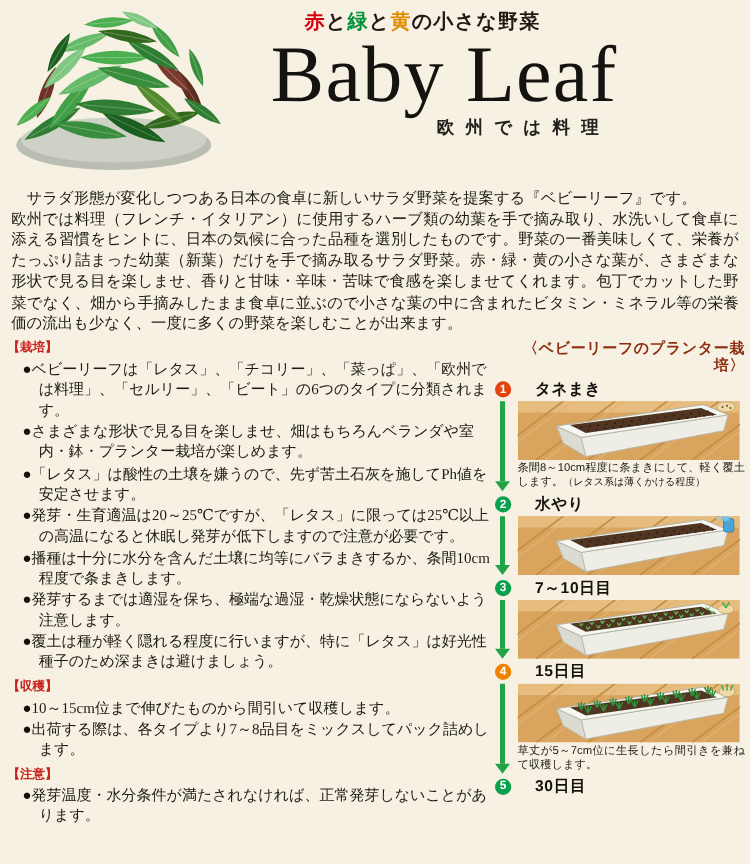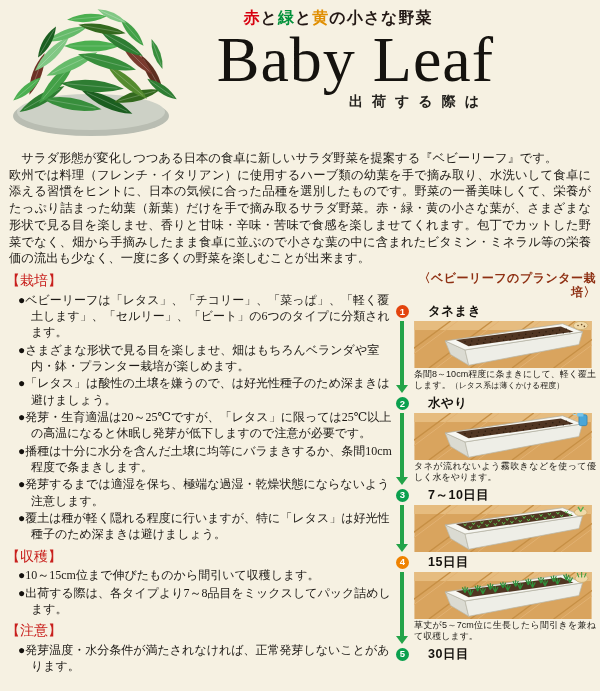--- a/index.html
+++ b/index.html
@@ -21,21 +21,21 @@
   .intro p{margin:0;}
   .intro p.first{text-indent:1em;}
 
   
   .main{display:flex;padding:4px 4px 0 6px;}
   .left-col{width:386px;}
   .right-col{width:200px;margin-left:4px;font-family:"Liberation Sans","DejaVu Sans",sans-serif;}
 
   
   .section{margin-bottom:6px;}
-  .section-title{font-size:14px;font-weight:normal;color:#c8201d;margin:2px 0 2px 0;line-height:1.2;}
+  .section-title{font-size:10px;font-weight:bold;color:#c8201d;margin:2px 0 2px 0;line-height:1.2;}
   .bullets{margin:0;padding:0;list-style:none;}
   .bullets li{font-size:12px;line-height:1.36;padding-left:25px;text-indent:-13px;margin:0 0 1px 0;}
   .bullets li .bu{color:#14110d;}
 
   
   .pg-heading{font-size:12px;font-weight:bold;color:#8e2f12;text-align:right;
               letter-spacing:0.5px;margin:0 0 3px 0;line-height:1.2;}
   .step{display:grid;grid-template-columns:18px 1fr;margin-bottom:2px;}
   .step-head{grid-column:1/3;display:flex;align-items:center;margin-bottom:1px;}
   .numball{width:13px;height:13px;border-radius:50%;color:#fff;font-size:9.5px;font-weight:bold;
@@ -155,37 +155,37 @@
           </g>
           <g transform="translate(160,85) rotate(35)">
             <path d="M-18 0 Q0 -8 18 0 Q0 8 -18 0 Z" fill="#2e7d32"></path>
             <line x1="-14.4" y1="0" x2="14.4" y2="0" stroke="rgba(255,255,255,0.25)" stroke-width="0.8"></line>
           </g>
         </svg>
     </div>
     <div class="title-block">
       <div class="subtitle" id="subtitle"><span style="color: rgb(215, 0, 15);">赤</span><span style="color: rgb(35, 24, 21);">と</span><span style="color: rgb(0, 145, 58);">緑</span><span style="color: rgb(35, 24, 21);">と</span><span style="color: rgb(224, 142, 0);">黄</span><span style="color: rgb(35, 24, 21);">の小さな野菜</span></div>
       <div class="main-title">Baby Leaf</div>
-      <div class="kana">出荷する際は</div>
+      <div class="kana">欧州では料理</div>
     </div>
   </div>
 
   <div class="intro">
     <p class="first">サラダ形態が変化しつつある日本の食卓に新しいサラダ野菜を提案する『ベビーリーフ』です。</p>
     <p>欧州では料理（フレンチ・イタリアン）に使用するハーブ類の幼葉を手で摘み取り、水洗いして食卓に添える習慣をヒントに、日本の気候に合った品種を選別したものです。野菜の一番美味しくて、栄養がたっぷり詰まった幼葉（新葉）だけを手で摘み取るサラダ野菜。赤・緑・黄の小さな葉が、さまざまな形状で見る目を楽しませ、香りと甘味・辛味・苦味で食感を楽しませてくれます。包丁でカットした野菜でなく、畑から手摘みしたまま食卓に並ぶので小さな葉の中に含まれたビタミン・ミネラル等の栄養価の流出も少なく、一度に多くの野菜を楽しむことが出来ます。</p>
   </div>
 
   <div class="main">
     <div class="left-col" id="sections">
         <div class="section">
           <div class="section-title">【栽培】</div>
           <ul class="bullets">
-            <li><span class="bu">●</span><span>ベビーリーフは「レタス」、「チコリー」、「菜っぱ」、「軽く覆土します」、「セルリー」、「ビート」の6つのタイプに分類されます。</span></li>
+            <li><span class="bu">●</span><span>ベビーリーフは「レタス」、「チコリー」、「菜っぱ」、「欧州では料理」、「セルリー」、「ビート」の6つのタイプに分類されます。</span></li>
             <li><span class="bu">●</span><span>さまざまな形状で見る目を楽しませ、畑はもちろんベランダや室内・鉢・プランター栽培が楽しめます。</span></li>
-            <li><span class="bu">●</span><span>「レタス」は酸性の土壌を嫌うので、は好光性種子のため深まきは避けましょう。</span></li>
+            <li><span class="bu">●</span><span>「レタス」は酸性の土壌を嫌うので、先ず苦土石灰を施してPh値を安定させます。</span></li>
             <li><span class="bu">●</span><span>発芽・生育適温は20～25℃ですが、「レタス」に限っては25℃以上の高温になると休眠し発芽が低下しますので注意が必要です。</span></li>
             <li><span class="bu">●</span><span>播種は十分に水分を含んだ土壌に均等にバラまきするか、条間10cm程度で条まきします。</span></li>
             <li><span class="bu">●</span><span>発芽するまでは適湿を保ち、極端な過湿・乾燥状態にならないよう注意します。</span></li>
             <li><span class="bu">●</span><span>覆土は種が軽く隠れる程度に行いますが、特に「レタス」は好光性種子のため深まきは避けましょう。</span></li>
           </ul>
         </div>
         <div class="section">
           <div class="section-title">【収穫】</div>
           <ul class="bullets">
             <li><span class="bu">●</span><span>10～15cm位まで伸びたものから間引いて収穫します。</span></li>
@@ -336,21 +336,20 @@
                 <circle cx="157.33333333333334" cy="13.866666666666667" r="0.8" fill="#2b1b0e"></circle>
                 <circle cx="164.66666666666669" cy="12.933333333333334" r="0.8" fill="#2b1b0e"></circle>
                 <circle cx="172" cy="12" r="0.8" fill="#2b1b0e"></circle>
                 <g>
                   <rect x="182" y="2" width="9" height="12" rx="2" fill="#4aa6d8" stroke="#2b7fae" stroke-width="0.8"></rect>
                   <rect x="180" y="0" width="7" height="4" rx="1" fill="#79c4e8"></rect>
                   <path d="M179 2 l-4 -1" stroke="#9ed9f2" stroke-width="1.2"></path>
                 </g>
               </svg>
             </div>
-            <div class="caption"><span>タネが流れないよう霧吹きなどを使って優しく水をやります。</span></div>
           </div>
           <div class="step">
             <div class="step-head">
               <span class="numball" style="background: rgb(11, 160, 78);">3</span>
               <span class="step-label">7～10日目</span>
             </div>
             <div class="rail">
               <div class="rail-line"></div>
               <div class="rail-tip"></div>
             </div>

